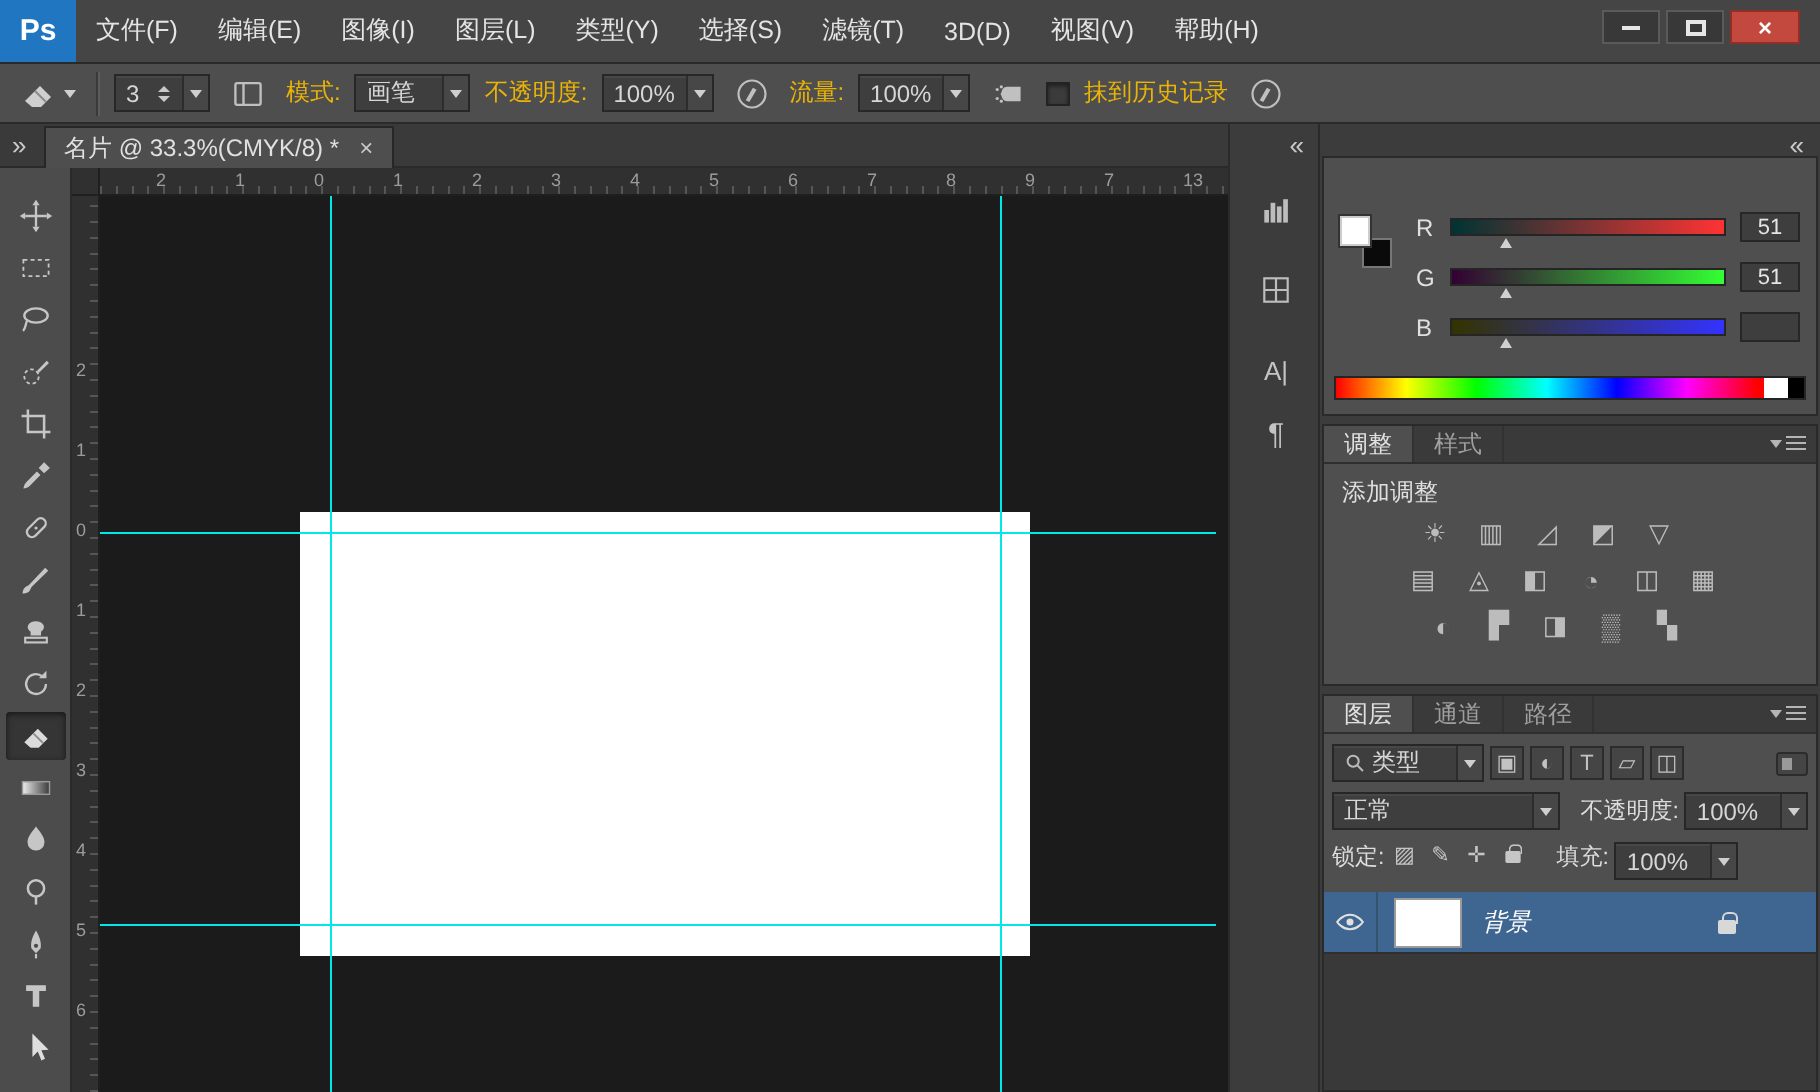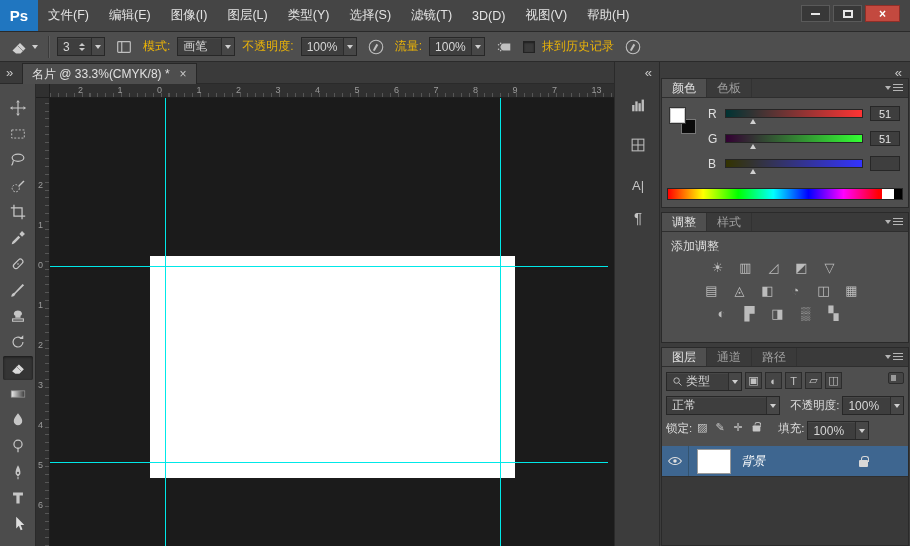--- a/index.html
+++ b/index.html
@@ -98,21 +98,21 @@
 
 .add-label{position:absolute;left:9px;top:6px;color:#dedede}
 .adj-rows{position:absolute;left:0;top:27px;right:0}
 .adj-row{display:flex;gap:9px;margin-bottom:7px}
 .adj-row.r1{margin-left:46px}
 .adj-row.r2{margin-left:40px}
 .adj-row.r3{margin-left:50px}
 .adj{width:19px;height:16px;display:flex;align-items:center;justify-content:center;color:#bcbcbc;font-size:13px}
 
 
-.lp-filter{position:absolute;left:4px;top:5px;right:4px;height:19px;display:flex;}
+.lp-filter{position:absolute;left:4px;top:5px;right:4px;height:19px;display:flex;align-items:center}
 .typebox{width:76px;font-size:11.5px}
 .fico{width:17px;height:17px;margin-left:3px;display:flex;align-items:center;justify-content:center;background:#454545;border:1px solid #2c2c2c;color:#c2c2c2;font-size:11px}
 .ftoggle{margin-left:auto;width:16px;height:12px;border:1px solid #2c2c2c;background:#454545;border-radius:2px;position:relative}
 .ftoggle::after{content:"";position:absolute;left:2px;top:2px;width:5px;height:6px;background:#9a9a9a}
 .lp-blend{position:absolute;left:4px;top:29px;right:4px;height:19px;display:flex;align-items:center}
 .blendbox{width:115px}
 .lp-label{color:#dcdcdc;font-size:11.5px;white-space:nowrap}
 .lp-blend .lp-label{margin-left:10px}
 .opacitybox,.fillbox{width:62px;margin-left:3px;font-size:11.5px}
 .lp-lock{position:absolute;left:4px;top:54px;right:4px;height:18px;display:flex;align-items:flex-start}
@@ -405,25 +405,20 @@
     </div>
     <div class="dock-btn" style="top:142px;font-size:15px">
       <span>¶</span>
     </div>
   </div>
 
   <div class="panels">
     <span class="collapse-glyph panels-collapse">«</span>
 
     <div class="panel" id="colorPanel">
-      <div class="phead">
-        <div class="ptab active">颜色</div>
-        <div class="ptab">色板</div>
-        <span class="pmenu"></span>
-      </div>
       <div class="pcontent">
         <div class="swatches">
           <span class="sw-back"></span>
           <span class="sw-front"></span>
         </div>
         <div class="chrow" style="top:8px">
           <span class="chlabel">R</span>
           <span class="chbar bar-r">
               <i class="mark"></i>
             </span>

